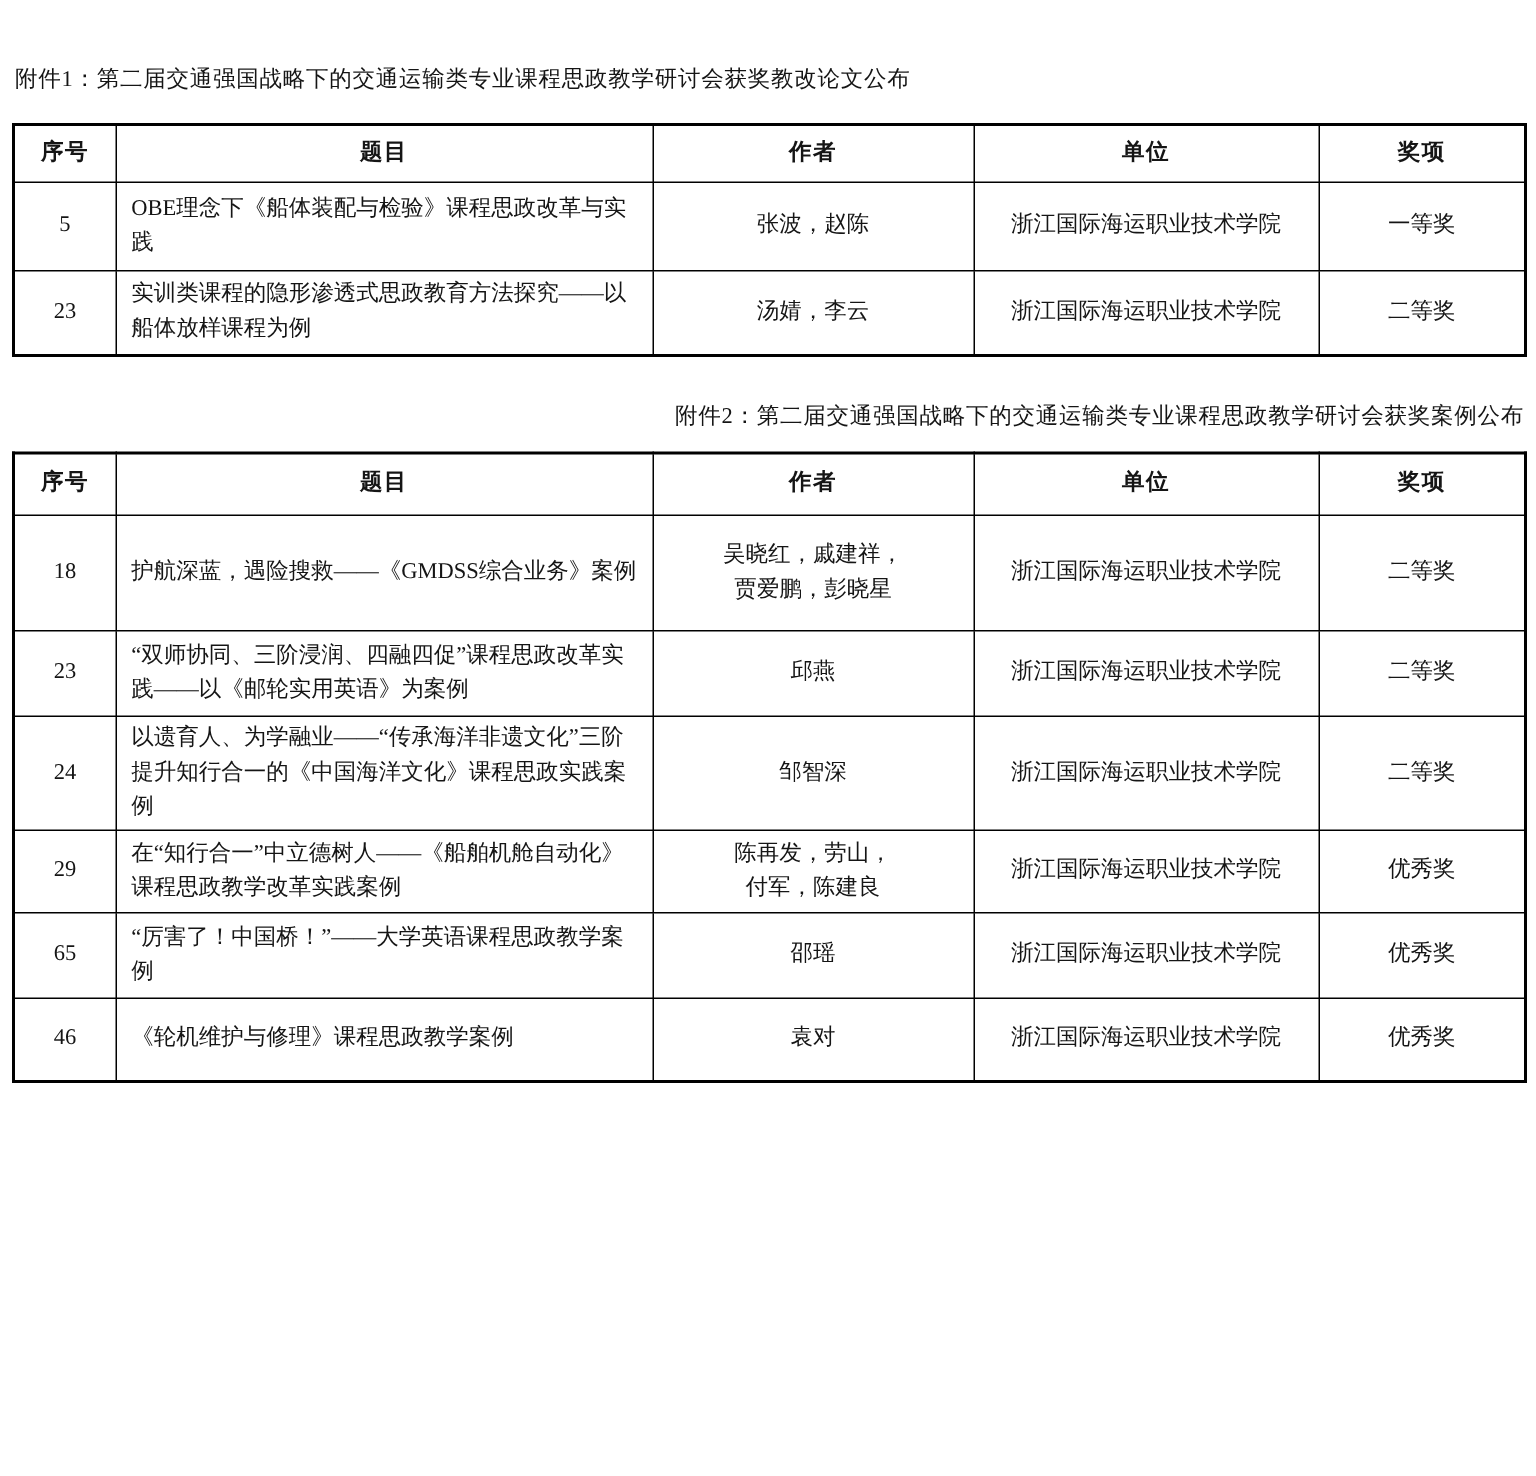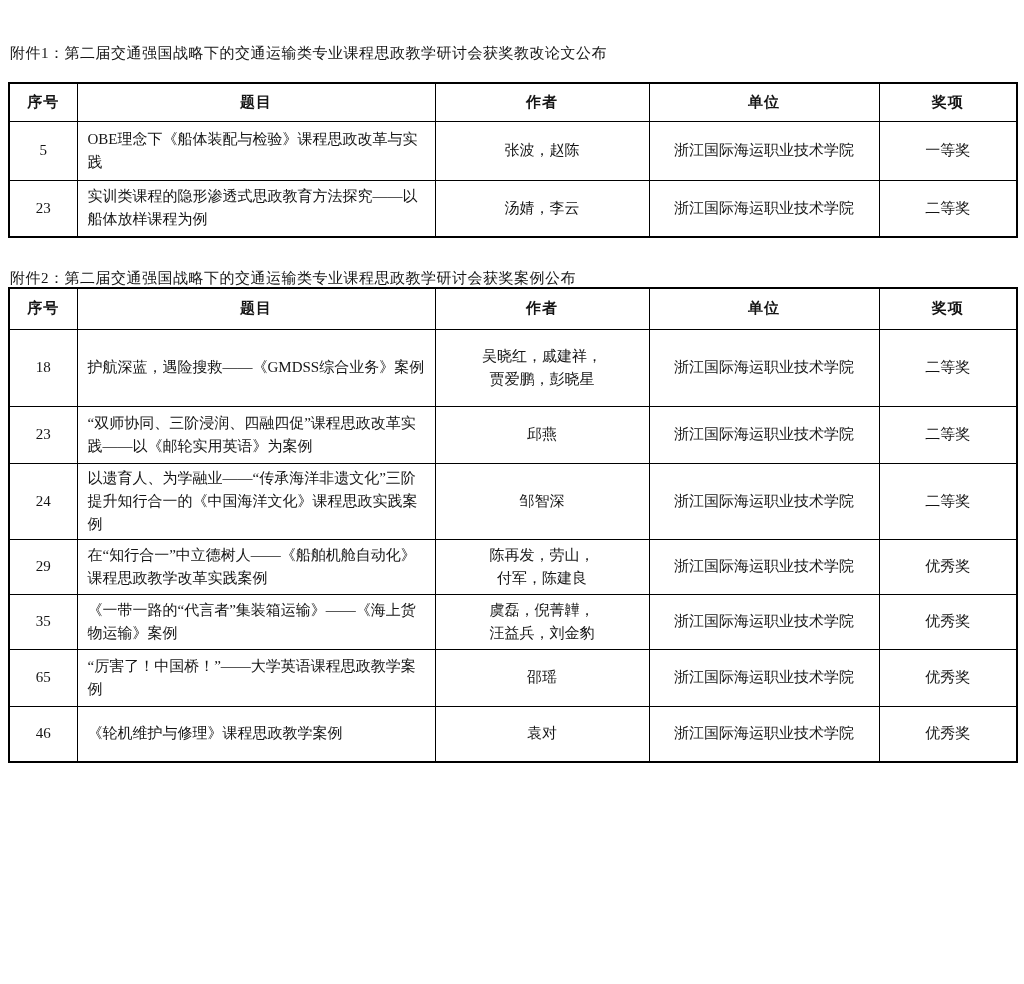--- a/index.html
+++ b/index.html
@@ -22,21 +22,22 @@
   }
   .heading {
     font-size: 15px;
     line-height: 18px;
     margin: 0 0 20px 2px;
     letter-spacing: 0.5px;
     white-space: nowrap;
   }
   .heading2 {
     margin-top: 31px;
-    margin-bottom: 0;
+    margin-bottom: 14px;
+    text-align: right;
   }
   table {
     width: 1008px;
     border-collapse: collapse;
     table-layout: fixed;
     border: 2px solid #000;
   }
   th, td {
     border: 1px solid #000;
     font-size: 15px;
@@ -152,28 +153,20 @@
         <td class="c">二等奖</td>
       </tr>
       <tr style="height:55px">
         <td class="c">29</td>
         <td class="t">在“知行合一”中立德树人——《船舶机舱自动化》课程思政教学改革实践案例</td>
         <td class="c a">陈再发，劳山，
 付军，陈建良</td>
         <td class="c">浙江国际海运职业技术学院</td>
         <td class="c">优秀奖</td>
       </tr>
-      <tr style="height:55px">
-        <td class="c">35</td>
-        <td class="t">《一带一路的“代言者”集装箱运输》——《海上货物运输》案例</td>
-        <td class="c a">虞磊，倪菁韡，
-汪益兵，刘金豹</td>
-        <td class="c">浙江国际海运职业技术学院</td>
-        <td class="c">优秀奖</td>
-      </tr>
       <tr style="height:57px">
         <td class="c">65</td>
         <td class="t">“厉害了！中国桥！”——大学英语课程思政教学案例</td>
         <td class="c a">邵瑶</td>
         <td class="c">浙江国际海运职业技术学院</td>
         <td class="c">优秀奖</td>
       </tr>
       <tr style="height:56px">
         <td class="c">46</td>
         <td class="t">《轮机维护与修理》课程思政教学案例</td>

